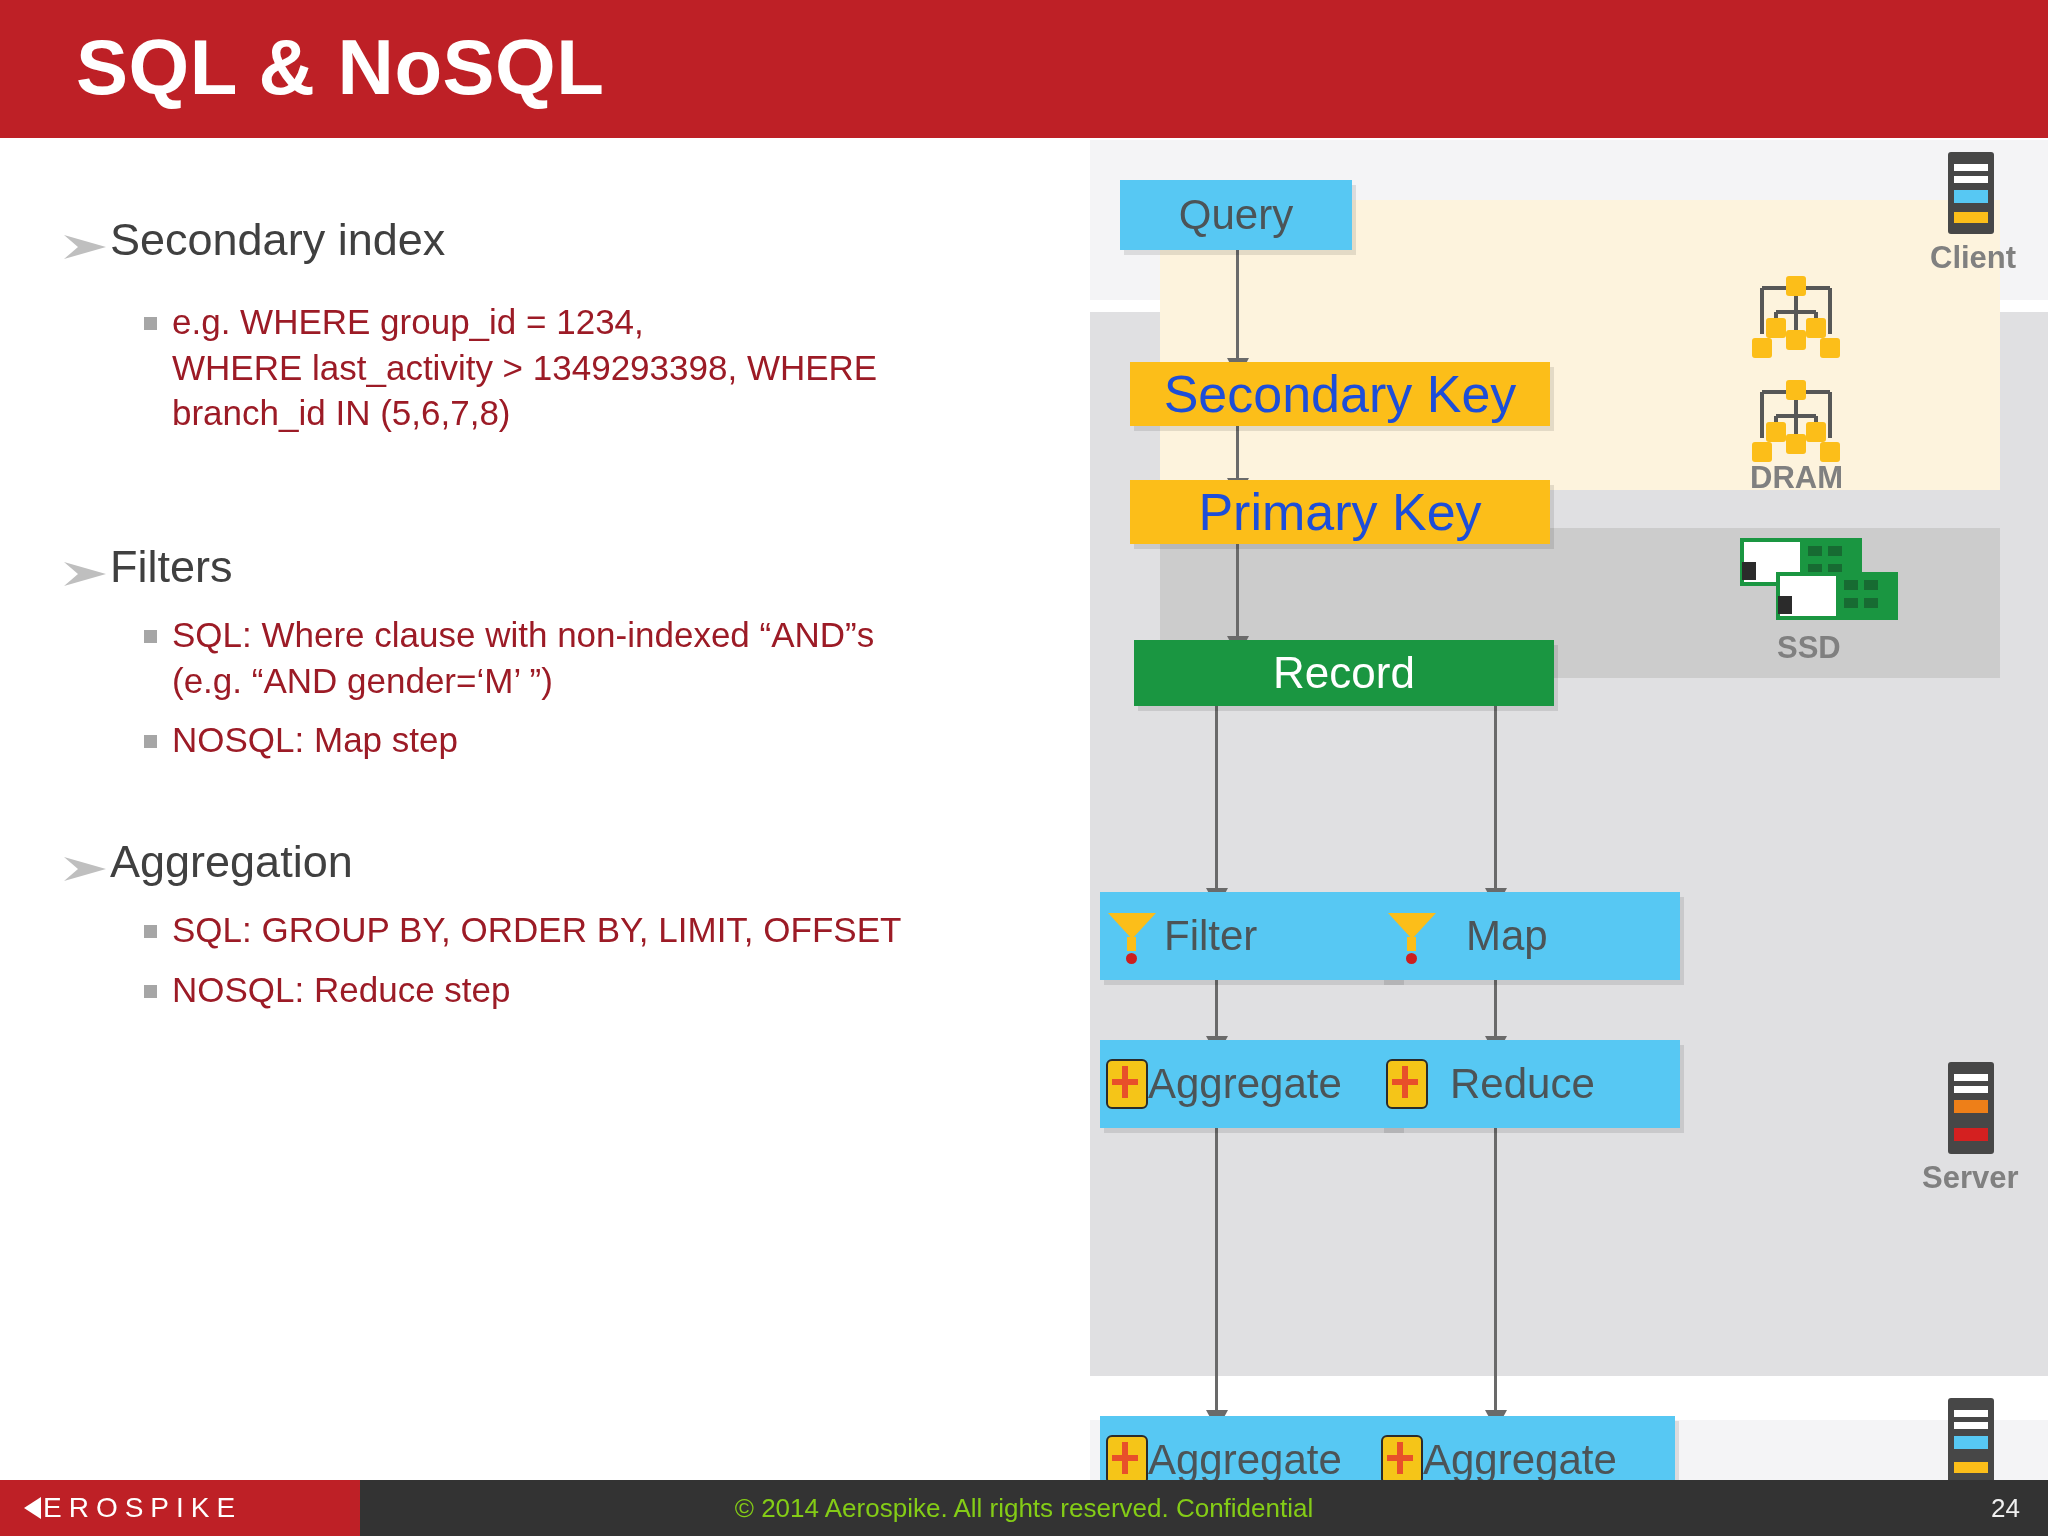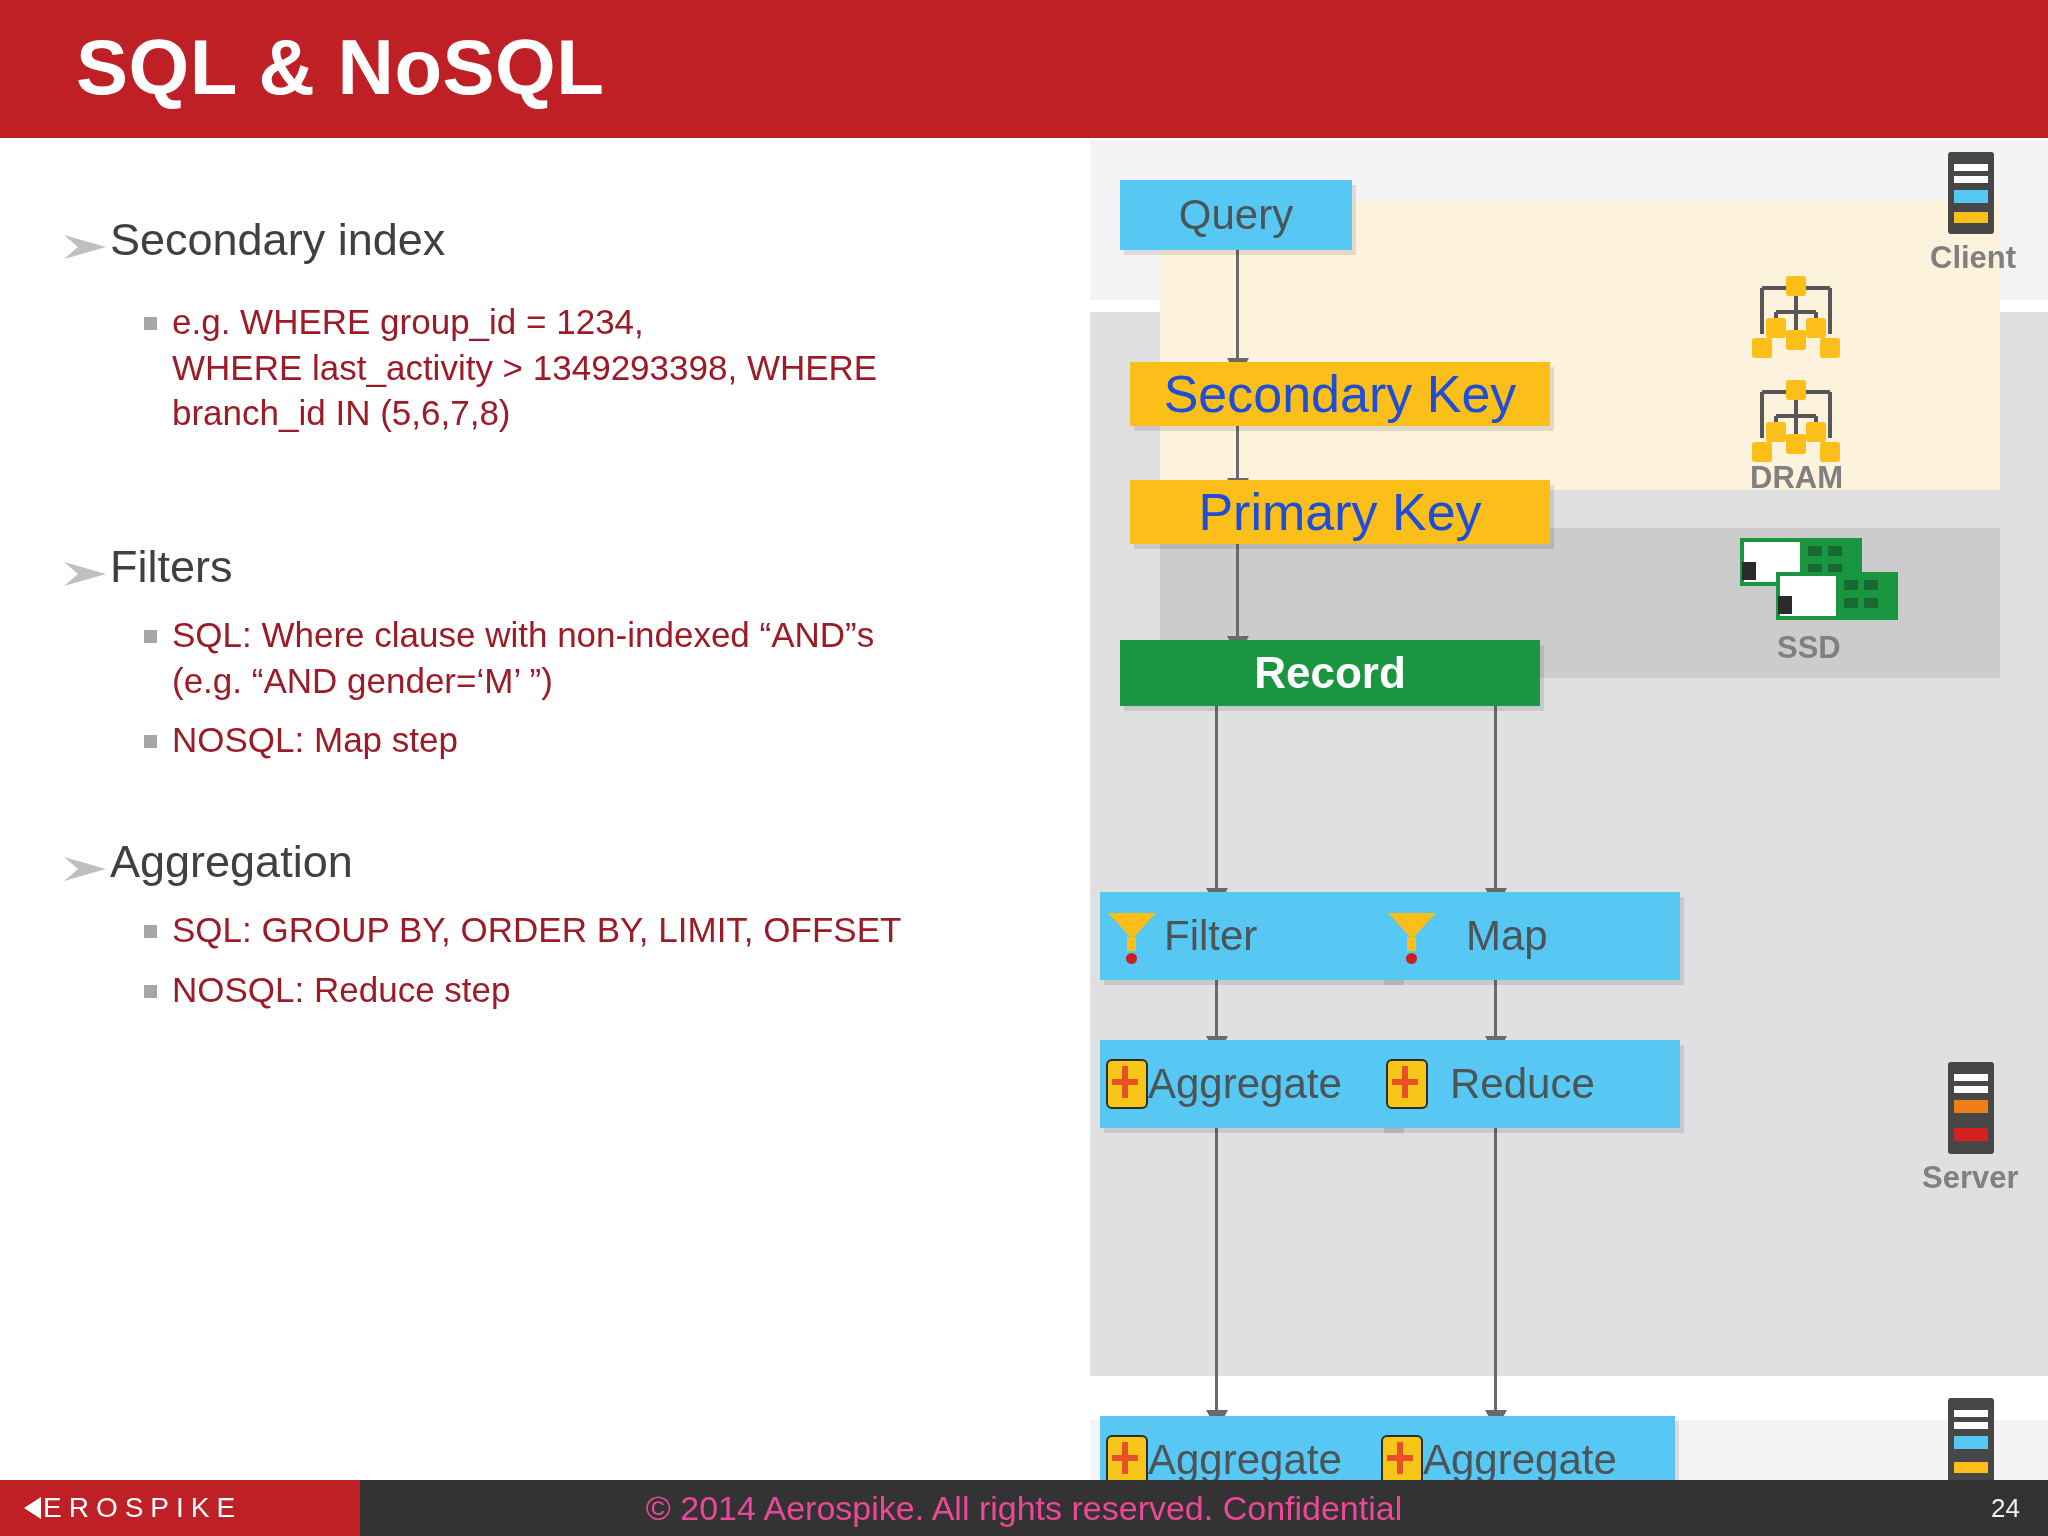--- a/index.html
+++ b/index.html
@@ -232,22 +232,22 @@
     margin-left: 2px;
     white-space: nowrap;
   }
   #footer-center {
     position: absolute;
     left: 0; top: 0;
     width: 2048px; height: 56px;
     display: flex;
     align-items: center;
     justify-content: center;
-    color: #ec4899;
-    font-size: 34px;
+    color: #84cc16;
+    font-size: 26px;
     pointer-events: none;
   }
   #footer-page {
     position: absolute;
     right: 28px; top: 0;
     height: 56px;
     display: flex;
     align-items: center;
     color: #f0f0f0;
     font-size: 26px;
@@ -373,21 +373,21 @@
   </div>
 
   <div class="node node-amber" style="left:40px; top:222px; width:420px; height:64px;">
     <span class="node-label">Secondary Key</span>
   </div>
 
   <div class="node node-amber" style="left:40px; top:340px; width:420px; height:64px;">
     <span class="node-label">Primary Key</span>
   </div>
 
-  <div class="node node-green" style="left:30px; top:500px; width:420px; height:66px;font-weight:bold;">
+  <div class="node node-green" style="left:44px; top:500px; width:420px; height:66px;">
     <span class="node-label">Record</span>
   </div>
 
   <div class="node node-blue node-icon-row" style="left:10px; top:752px; width:300px; height:88px;">
     <span class="funnel">
       <span class="cone"></span>
         <span class="stem"></span>
         <span class="drop"></span>
     </span>
     <span class="node-label">Filter</span>

